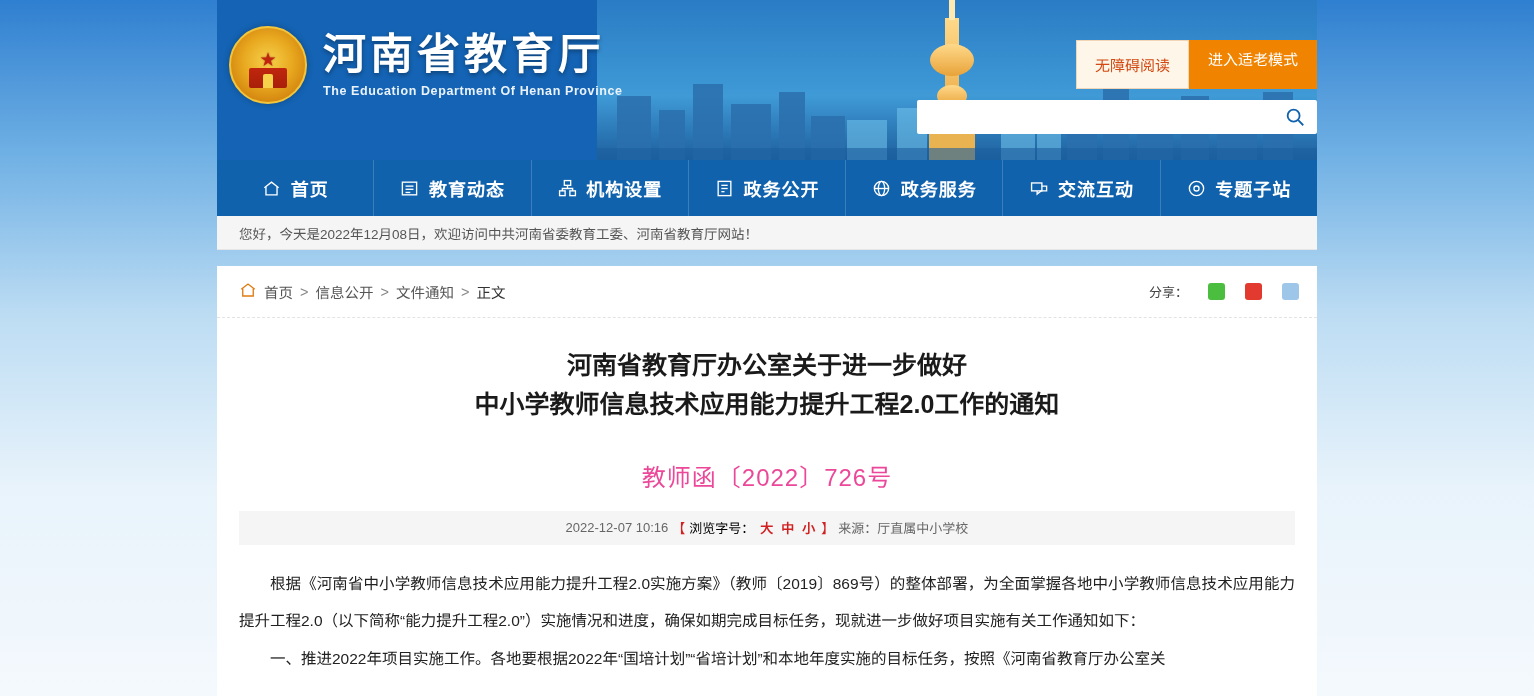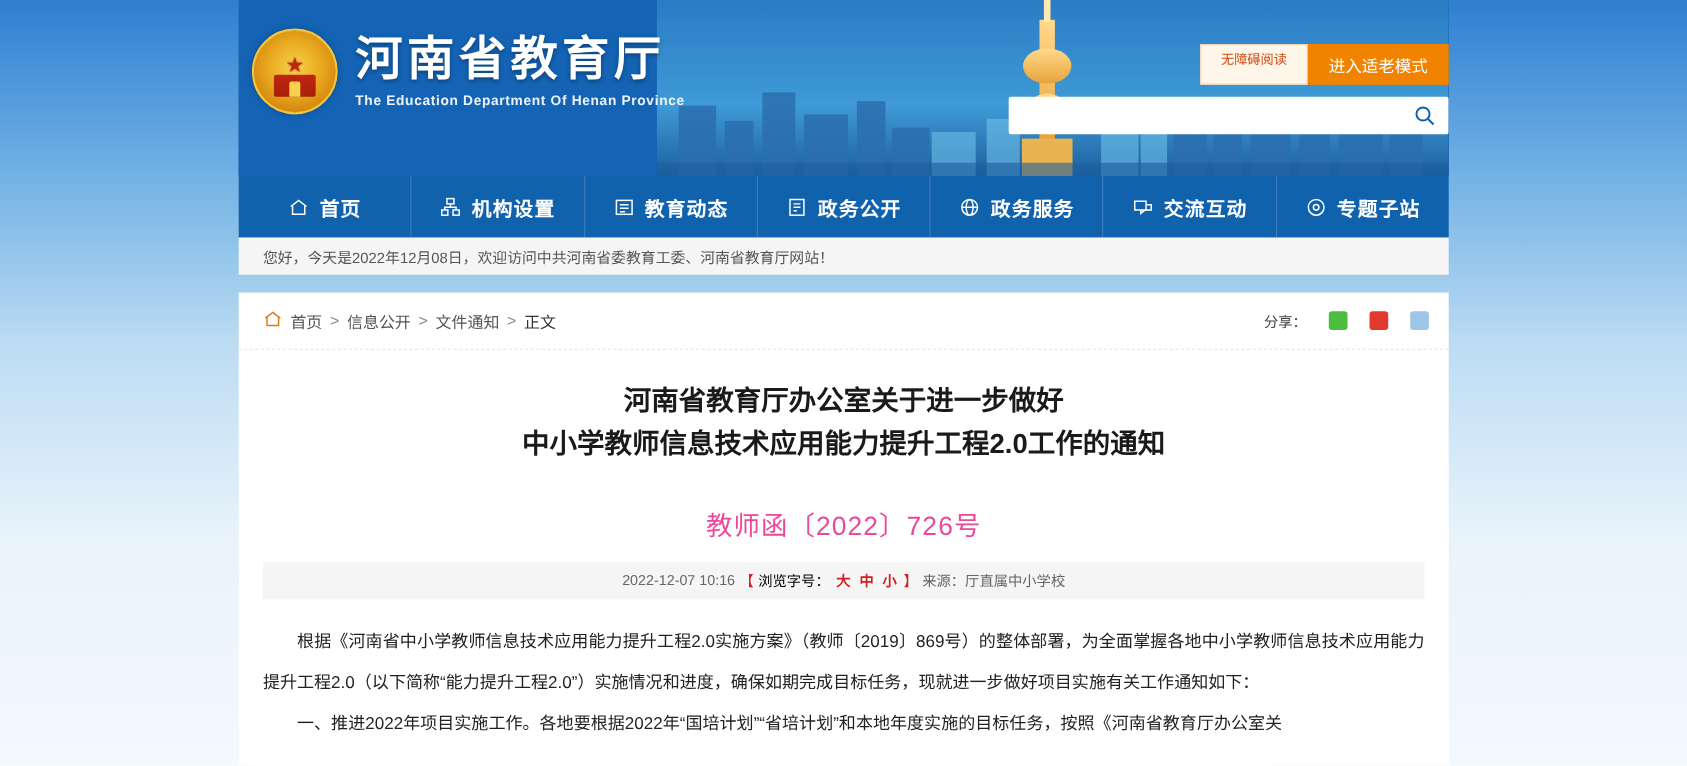--- a/index.html
+++ b/index.html
@@ -69,22 +69,22 @@
     margin-top: 6px;
     font-weight: bold;
   }
   .banner-tools {
     position: absolute; right: 0px; top: 40px; width: 400px;
   }
   .tool-btns { display: flex; justify-content: flex-end; }
   .btn-barrier {
     background: #fff6ea;
     color: #d24a12;
-    font-size: 12px;
-    padding: 3px 18px;
+    font-size: 15px;
+    padding: 13px 18px;
     border: 1px solid #f0d6b6;
     white-space: nowrap;
   }
   .btn-elder {
     background: #f08300;
     color: #fff;
     font-size: 15px;
     padding: 7px 18px;
     border: 1px solid #f08300;
     white-space: nowrap;
@@ -279,38 +279,38 @@
         <svg width="19" height="19" viewBox="0 0 24 24" fill="none" stroke="#fff" stroke-width="1.7">
             <path d="M3 11l9-7 9 7"></path>
             <path d="M5 10v10h14V10"></path>
           </svg>
       </span>
       <span>首页</span>
     </div>
     <div class="nav-item">
       <span class="nav-ico">
         <svg width="19" height="19" viewBox="0 0 24 24" fill="none" stroke="#fff" stroke-width="1.7">
+            <rect x="3" y="4" width="18" height="16"></rect>
+            <line x1="7" y1="9" x2="17" y2="9"></line>
+            <line x1="7" y1="13" x2="17" y2="13"></line>
+            <line x1="7" y1="17" x2="13" y2="17"></line>
+          </svg>
+      </span>
+      <span>教育动态</span>
+    </div>
+    <div class="nav-item">
+      <span class="nav-ico">
+        <svg width="19" height="19" viewBox="0 0 24 24" fill="none" stroke="#fff" stroke-width="1.7">
             <rect x="8" y="2" width="8" height="6"></rect>
             <rect x="2" y="15" width="7" height="6"></rect>
             <rect x="15" y="15" width="7" height="6"></rect>
             <path d="M12 8v4M5.5 15v-3h13v3"></path>
           </svg>
       </span>
       <span>机构设置</span>
-    </div>
-    <div class="nav-item">
-      <span class="nav-ico">
-        <svg width="19" height="19" viewBox="0 0 24 24" fill="none" stroke="#fff" stroke-width="1.7">
-            <rect x="3" y="4" width="18" height="16"></rect>
-            <line x1="7" y1="9" x2="17" y2="9"></line>
-            <line x1="7" y1="13" x2="17" y2="13"></line>
-            <line x1="7" y1="17" x2="13" y2="17"></line>
-          </svg>
-      </span>
-      <span>教育动态</span>
     </div>
     <div class="nav-item">
       <span class="nav-ico">
         <svg width="19" height="19" viewBox="0 0 24 24" fill="none" stroke="#fff" stroke-width="1.7">
             <rect x="4" y="3" width="16" height="18"></rect>
             <line x1="8" y1="8" x2="16" y2="8"></line>
             <line x1="8" y1="12" x2="16" y2="12"></line>
             <line x1="8" y1="16" x2="12" y2="16"></line>
           </svg>
       </span>

